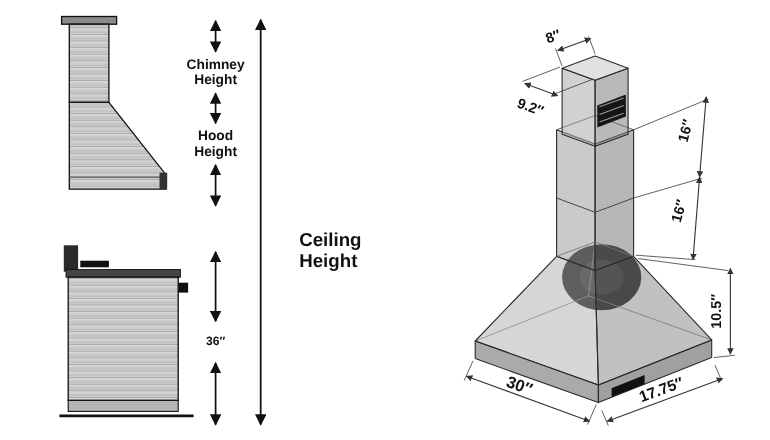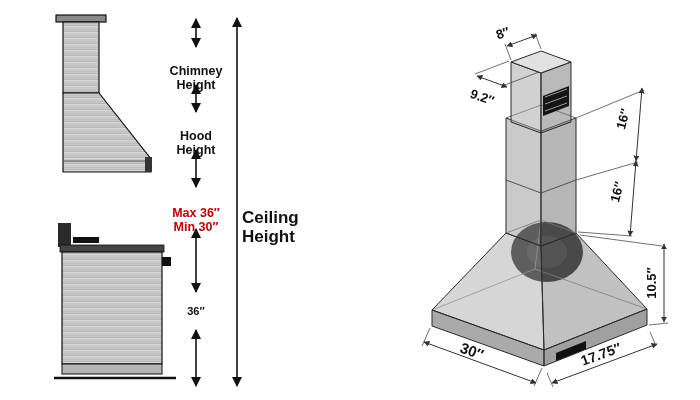--- a/index.html
+++ b/index.html
@@ -15,23 +15,23 @@
   .stage svg { position: absolute; left: 0; top: 0; }
   .lbl {
     position: absolute;
     color: #111111;
     font-weight: bold;
     text-align: center;
     white-space: pre-line;
     line-height: 1.15;
     transform-origin: center center;
   }
-  .small { font-size: 12.5px; margin-top: 12px; }
+  .small { font-size: 12.5px; }
   .mid   { font-size: 11px; }
-  .ceiling { font-size: 17px; text-align: left; line-height: 1.1; }
+  .ceiling { font-size: 17px; text-align: left; line-height: 1.1; margin-left: 30px; }
   .iso-lbl { font-size: 13px; font-weight: 700; white-space: nowrap; }
 </style>
 </head>
 <body>
 
 <div class="stage">
 
   <svg width="700" height="400" viewBox="0 0 700 400">
     <defs>
       <marker id="ah" viewBox="0 0 10 10" refX="9" refY="5" markerWidth="6.5" markerHeight="6.5" orient="auto-start-reverse">
@@ -137,22 +137,20 @@
       <line x1="650" y1="332" x2="656" y2="346" stroke-width="0.7"></line>
     </g>
   </svg>
 
   <span class="lbl small" style="left:196px; top:66px; transform:translate(-50%,-50%);">Chimney
 Height</span>
 
   <span class="lbl small" style="left:196px; top:131px; transform:translate(-50%,-50%);">Hood
 Height</span>
 
-  <span class="lbl small" style="left: 196px; top: 208px; transform: translate(-50%, -50%); color: rgb(196, 0, 0);">Max 36″
-Min 30″</span>
 
   <span class="lbl mid" style="left:196px; top:311px; transform:translate(-50%,-50%);">36″</span>
 
   <span class="lbl ceiling" style="left:242px; top:228px; transform:translate(0,-50%);">Ceiling
 Height</span>
 
   <span class="lbl iso-lbl" style="left:503px; top:34px; transform:translate(-50%,-50%) rotate(-20deg);">8″</span>
 
   <span class="lbl iso-lbl" style="left:482px; top:98px; transform:translate(-50%,-50%) rotate(20deg);">9.2″</span>
 

